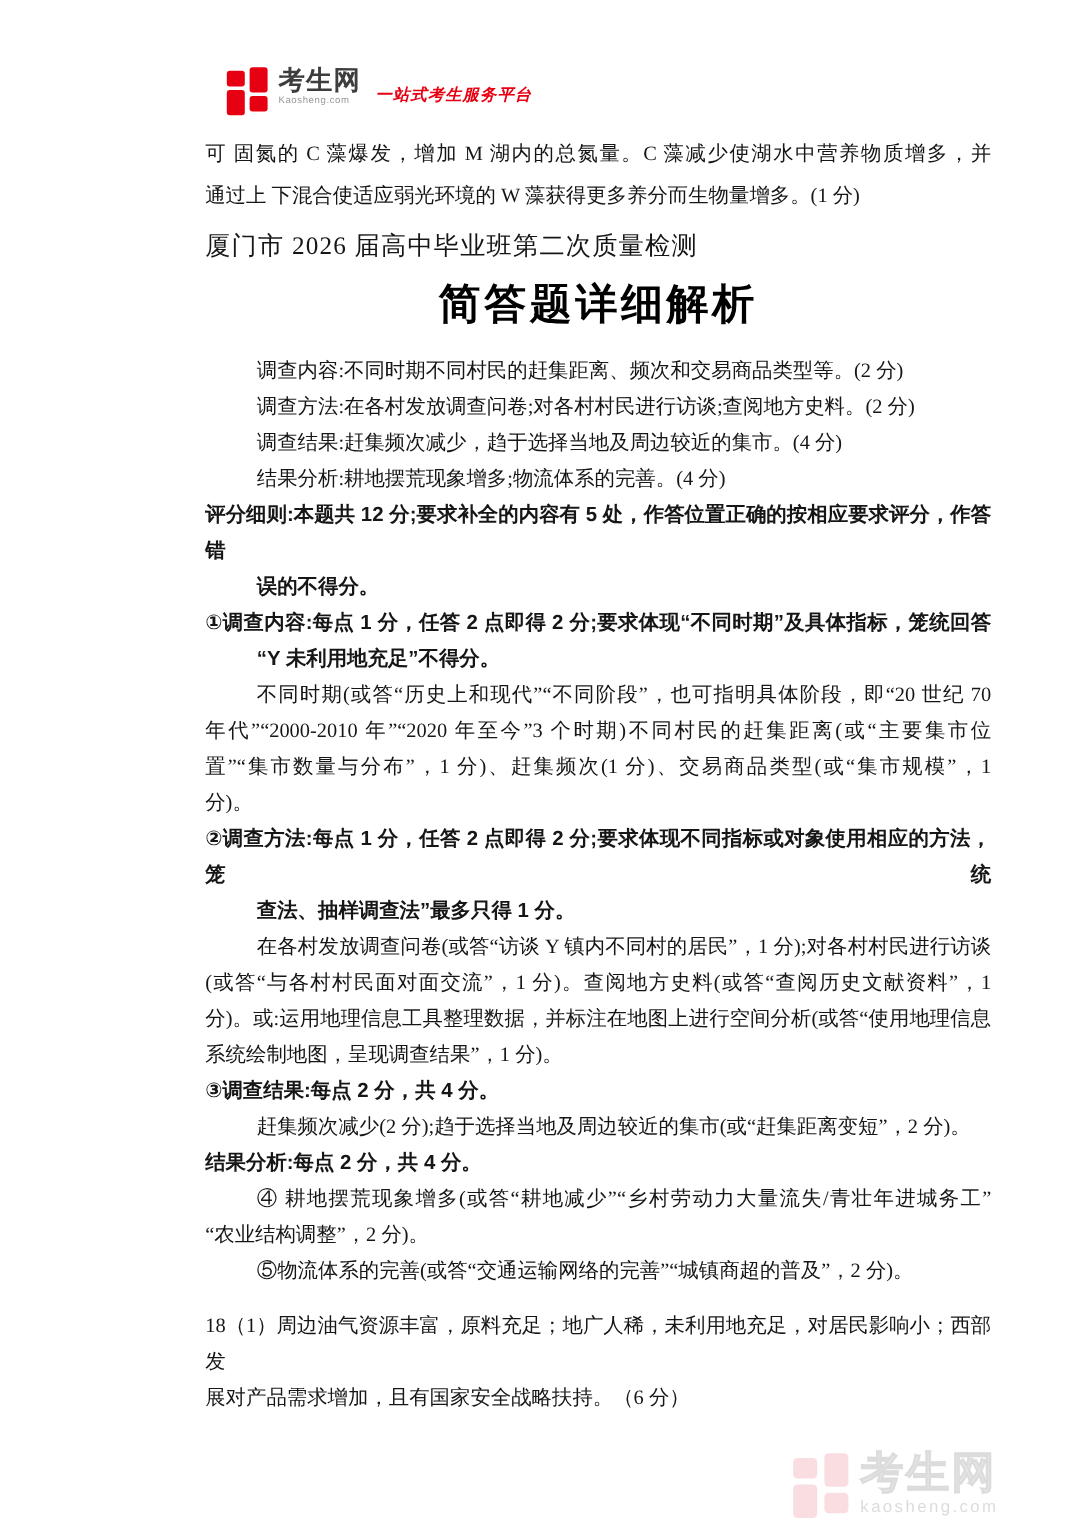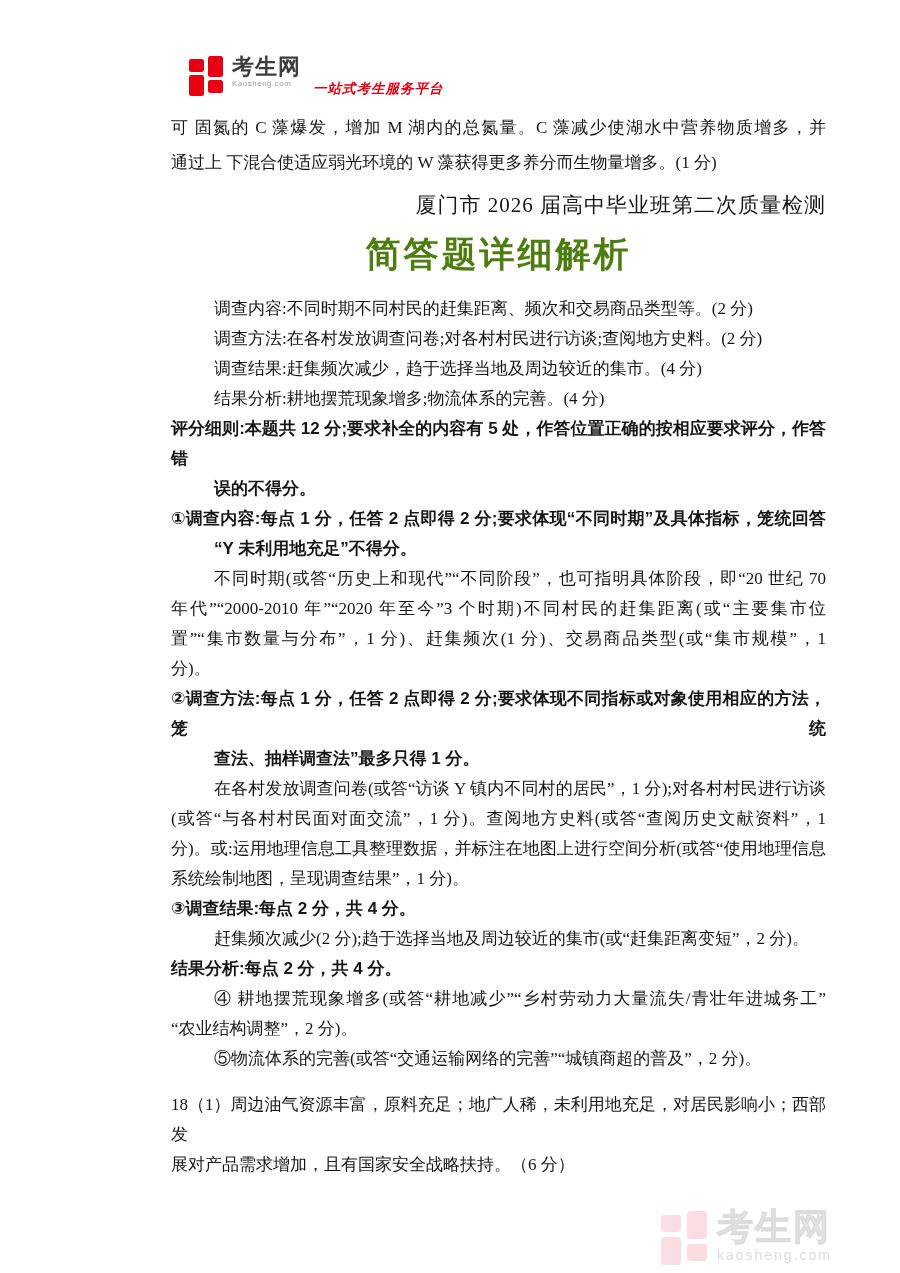--- a/index.html
+++ b/index.html
@@ -18,32 +18,32 @@
   .mark{position:relative;flex:0 0 auto;}
   .mark-h{width:36px;height:40px;}
   .mark b{position:absolute;border-radius:2.5px;background:#e60012;display:block;}
   .mark .m1{left:0;top:3px;width:15px;height:13px;}
   .mark .m2{left:0;top:19px;width:15px;height:21px;}
   .mark .m3{left:19px;top:0;width:15px;height:21px;}
   .mark .m4{left:19px;top:24px;width:15px;height:13px;}
   .logo-txt{margin-left:7px;line-height:1;}
   .logo-cn{font-family:"Liberation Sans","DejaVu Sans",sans-serif;font-weight:700;font-size:22px;color:#3d3d3d;letter-spacing:1px;}
   .logo-en{font-family:"Liberation Sans","DejaVu Sans",sans-serif;font-size:8px;color:#999;letter-spacing:.5px;margin-top:2px;}
-  .tagline{font-family:"Liberation Sans","DejaVu Sans",sans-serif;font-weight:700;font-style:italic;font-size:13.5px;color:#e60012;margin-left:12px;margin-top:24px;letter-spacing:1px;}
+  .tagline{font-family:"Liberation Sans","DejaVu Sans",sans-serif;font-weight:700;font-style:italic;font-size:13.5px;color:#e60012;margin-left:12px;margin-top:14px;letter-spacing:1px;}
 
   
   .content{position:absolute;left:125px;top:110px;width:655px;}
   .ln{font-size:17px;line-height:30px;white-space:nowrap;}
   .ind{padding-left:43px;}
   .b{font-family:"Liberation Sans","DejaVu Sans",sans-serif;font-weight:700;}
   .j{text-align:justify;text-align-last:justify;white-space:normal;}
   .intro{}
   .intro .ln{line-height:35px;}
-  .doc-subtitle{margin-top:10px;text-align:right;font-size:21px;line-height:30px;letter-spacing:1px;}
-  .doc-title{margin:10px 0 0 0;text-align:center;font-family:"Liberation Sans","DejaVu Sans",sans-serif;font-weight:700;font-size:35px;line-height:48px;letter-spacing:3px;color:#4d7c0f;}
+  .doc-subtitle{margin-top:10px;text-align:left;font-size:21px;line-height:30px;letter-spacing:1px;}
+  .doc-title{margin:10px 0 0 0;text-align:center;font-family:"Liberation Sans","DejaVu Sans",sans-serif;font-weight:700;font-size:35px;line-height:48px;letter-spacing:3px;color:#000000;}
   .sec17{margin-top:16px;}
   .q18{margin-top:16px;}
 
   
   .watermark{position:absolute;right:22px;bottom:8px;display:flex;align-items:flex-start;}
   .wm-mark{width:48px;height:54px;position:relative;margin-top:2px;}
   .wm-mark b{position:absolute;border-radius:3.5px;background:#fadde0;display:block;}
   .wm-mark .m1{left:0;top:4px;width:20px;height:17px;}
   .wm-mark .m2{left:0;top:26px;width:20px;height:28px;}
   .wm-mark .m3{left:26px;top:0;width:20px;height:28px;}

